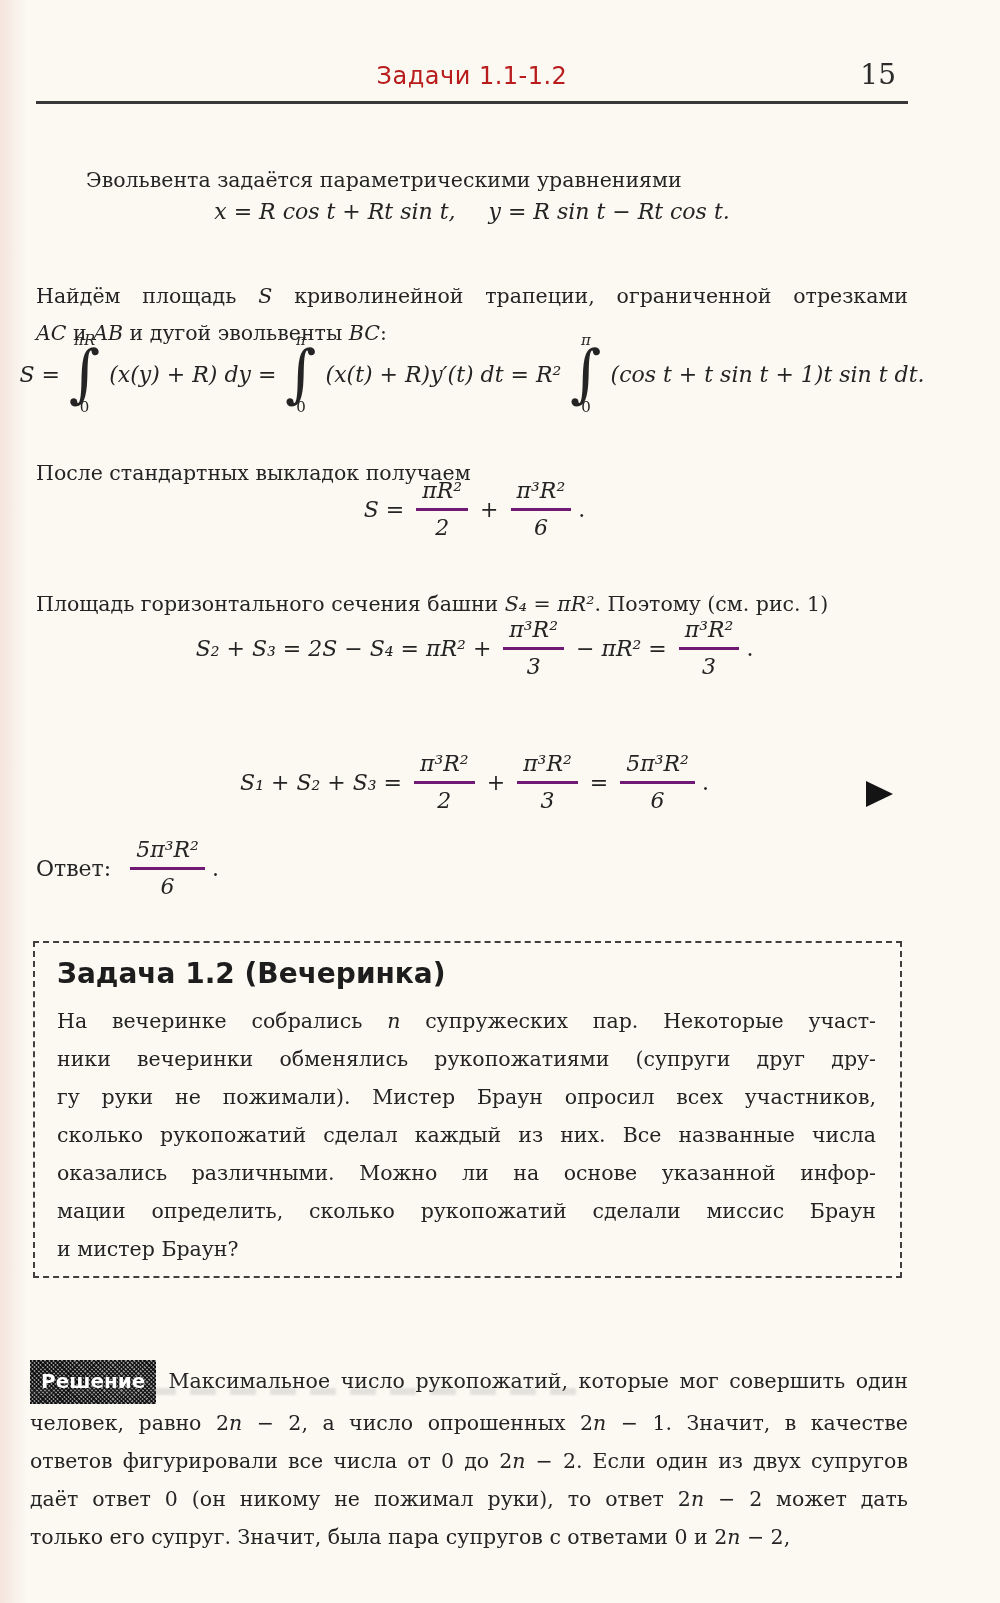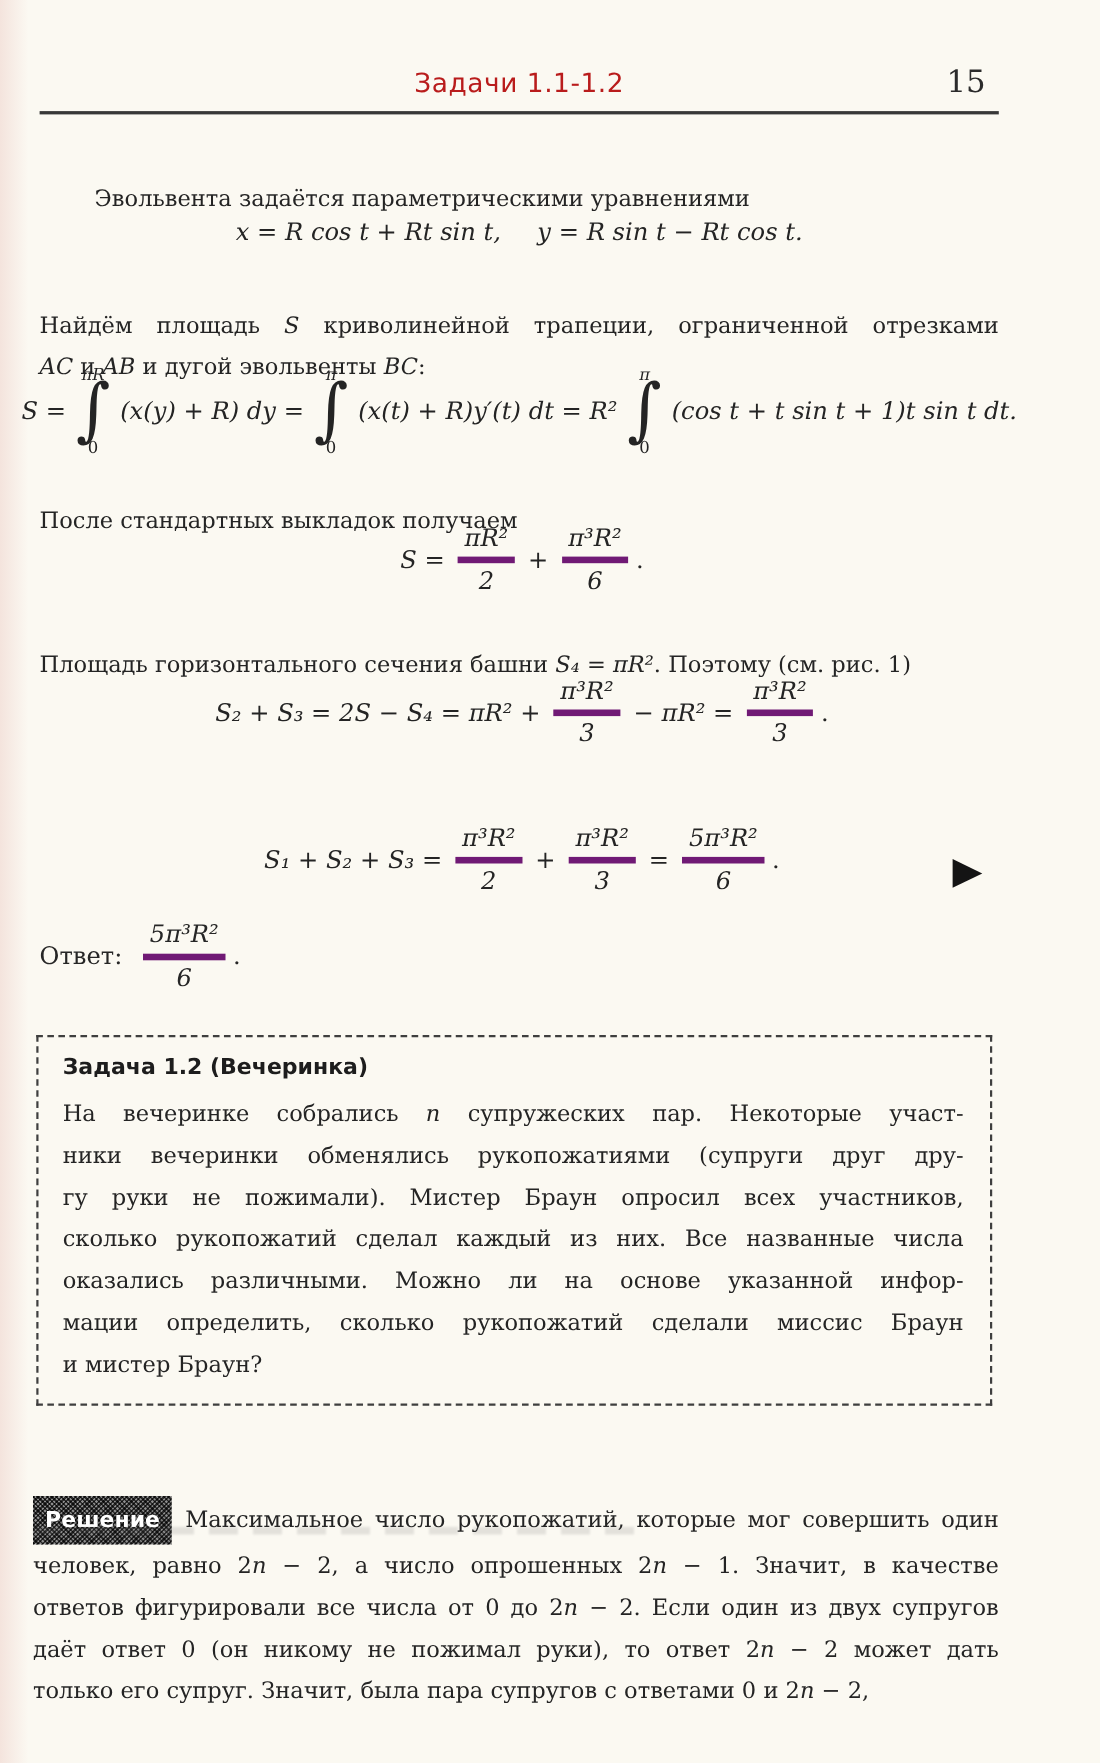--- a/index.html
+++ b/index.html
@@ -36,21 +36,21 @@
 
   
   .formula{
     position:absolute;left:0;width:100%;
     display:flex;justify-content:center;align-items:center;
     font-size:22px;color:#242424;
   }
   .it{font-style:italic;}
   .mt{margin:0 5px;white-space:nowrap;}
   .frac{display:inline-flex;flex-direction:column;align-items:center;margin:0 7px;font-style:italic;line-height:1.25;}
-  .frac .num{padding:0 6px 3px;border-bottom:6px solid #701a75;}
+  .frac .num{padding:0 6px 3px;border-bottom:3px solid #701a75;}
   .frac .den{padding-top:3px;}
   .intgrp{display:inline-flex;flex-direction:column;align-items:center;margin:0 4px;line-height:1;}
   .intgrp .lim{font-size:15px;line-height:1;}
   .intgrp .lim.top{font-style:italic;margin-bottom:-2px;}
   .intgrp .lim.bot{margin-top:-2px;}
   .intgrp .sign{font-size:60px;line-height:0.92;transform:scaleY(1.05);font-style:normal;}
 
   
   .answer{position:absolute;top:836px;left:0;display:flex;align-items:center;font-size:22px;}
   .answer .label{font-style:normal;margin-right:12px;}
@@ -61,21 +61,21 @@
     border-left:27px solid #141414;border-top:13px solid transparent;border-bottom:13px solid transparent;
   }
 
   
   .problem-box{
     position:absolute;top:941px;left:-3px;width:869px;height:337px;
     border:2px dashed #3f3f3f;box-sizing:border-box;
     padding:14px 24px 0 22px;
   }
   .problem-title{
-    font-family:"DejaVu Sans", sans-serif;font-weight:bold;font-size:20px;color:#1d1d1d;
+    font-family:"DejaVu Sans", sans-serif;font-weight:bold;font-size:28px;color:#1d1d1d;
     margin:0 0 12px 0;
   }
   .problem-text{font-size:20.5px;line-height:38px;color:#242424;}
 
   
   .solution{position:absolute;top:1336px;left:-6px;width:878px;font-size:20.5px;line-height:38px;color:#242424;}
   .reshenie-label{
     display:inline-block;
     font-family:"DejaVu Sans", sans-serif;font-weight:bold;font-size:20px;color:#ffffff;
     background-color:#8a8a8a;

